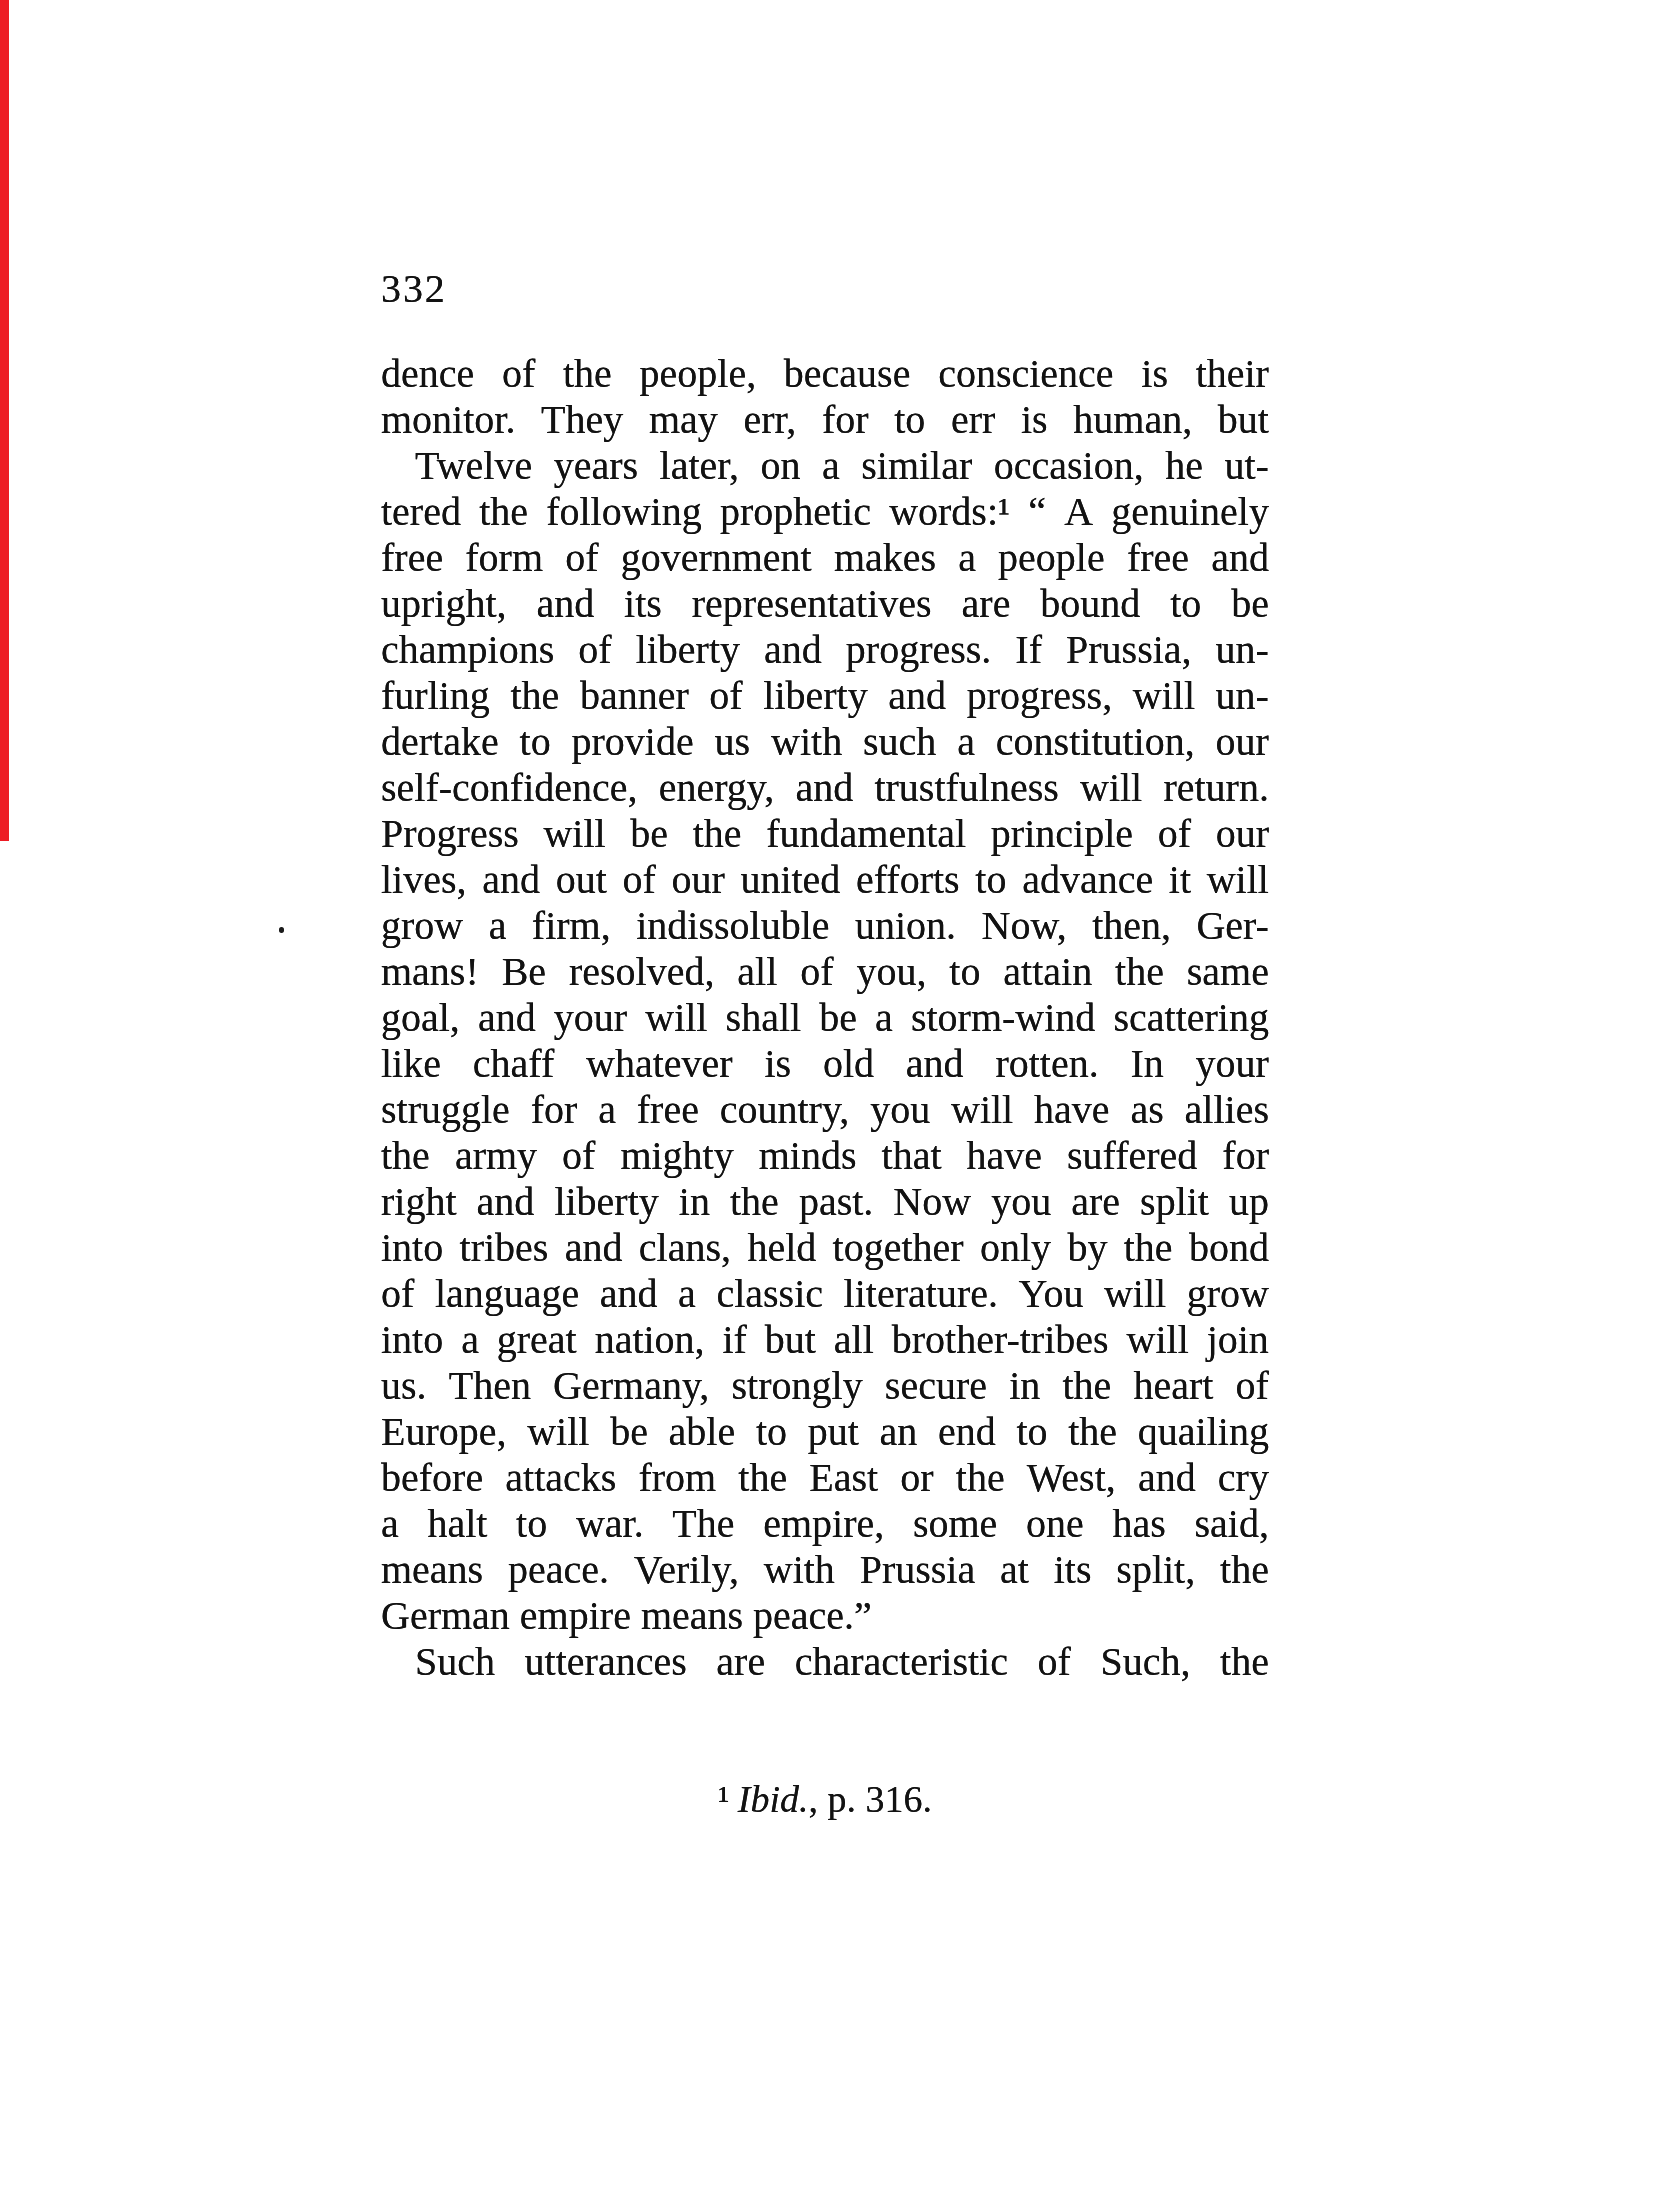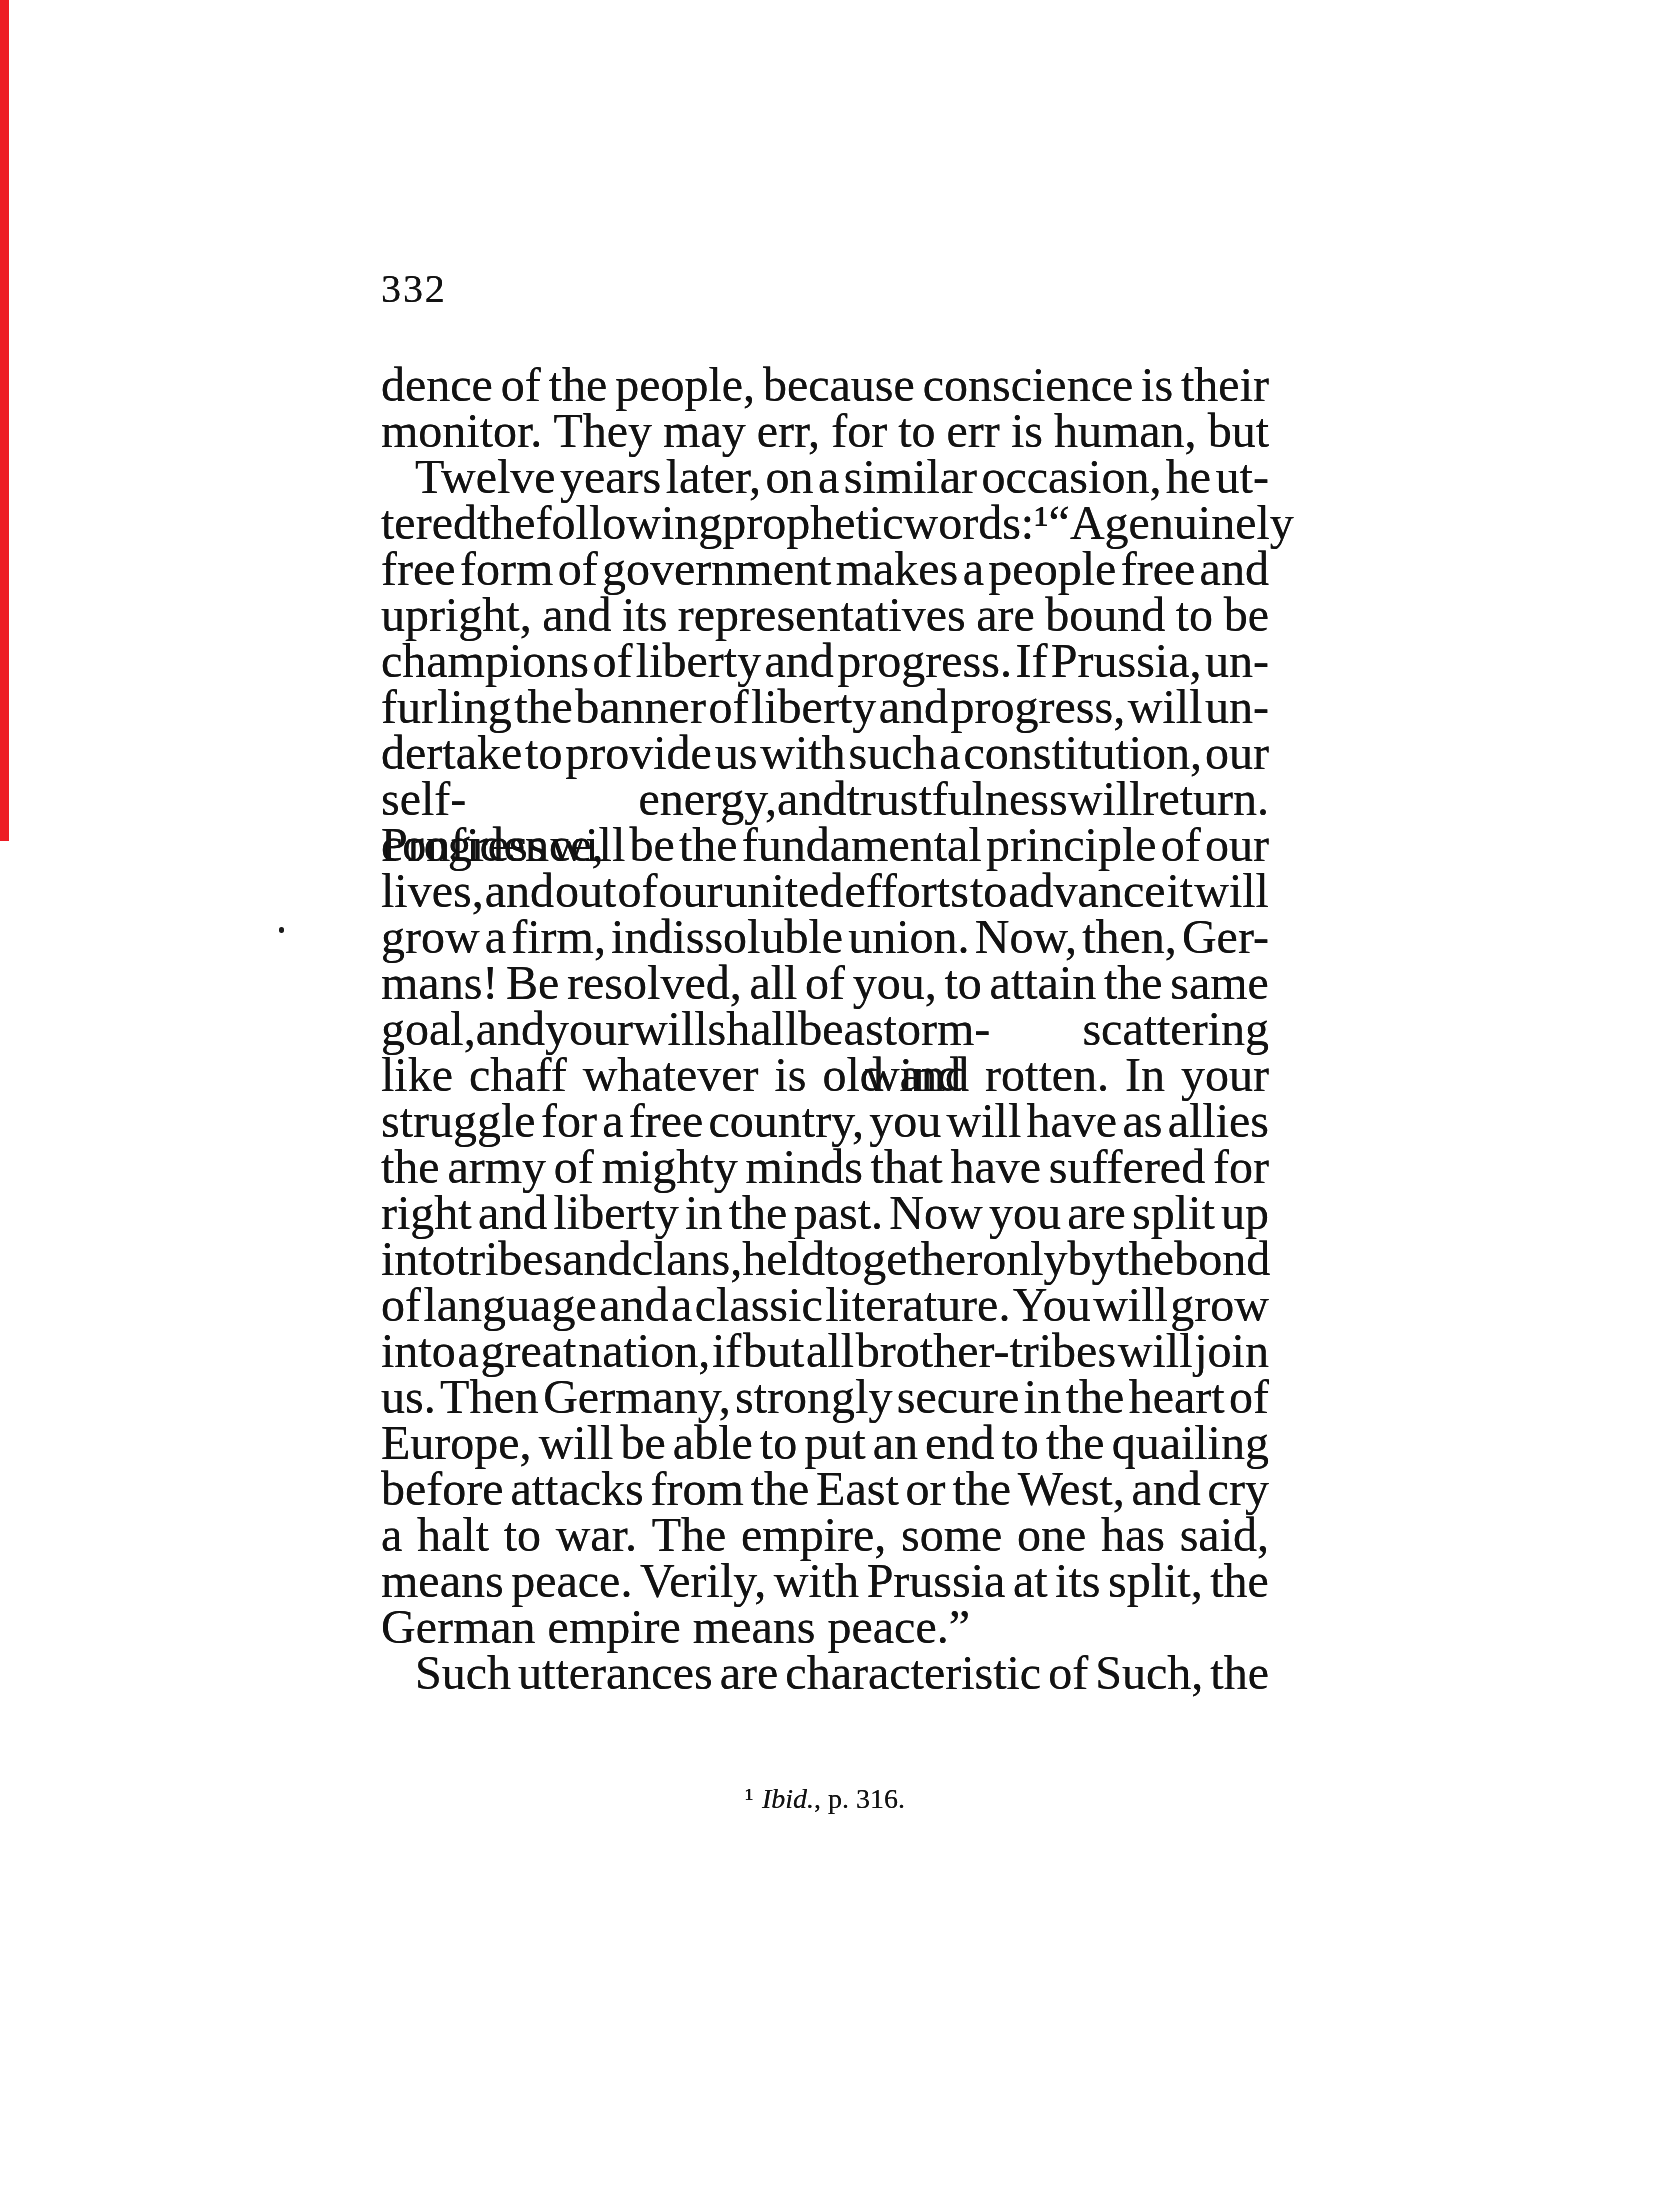--- a/index.html
+++ b/index.html
@@ -20,30 +20,30 @@
     font-size:40px; line-height:43px; letter-spacing:1.9px;
     text-shadow:0 0 0.5px rgba(0,0,0,.9);
   }
   .running-title {
     position:absolute; left:381px; top:272px; width:888px;
     text-align:center;
     font-size:29px; line-height:38px; letter-spacing:3.8px;
     text-shadow:0 0 0.5px rgba(0,0,0,.9);
   }
   .body-text {
-    position:absolute; left:381px; top:362px; width:888px;
-    font-size:48px;
+    position:absolute; left:381px; top:351px; width:888px;
+    font-size:40px;
     text-shadow:0 0 0.4px rgba(0,0,0,.85);
   }
   .line { height:46px; line-height:46px; }
   .line.just { display:flex; justify-content:space-between; }
   .line.ind { padding-left:34px; }
   .footnote {
     position:absolute; left:381px; top:1780px; width:888px;
-    text-align:center; font-size:28px; line-height:38px;
+    text-align:center; font-size:38px; line-height:38px;
     text-shadow:0 0 0.4px rgba(0,0,0,.85);
   }
   .fn-marker { margin-right:8.5px; }
   .fn-work { font-style:italic; }
   .ink-dot {
     position:absolute; left:279px; top:927px;
     width:4.7px; height:5.6px; background:#1a1a1a; border-radius:50%;
   }
 </style>
 </head>

